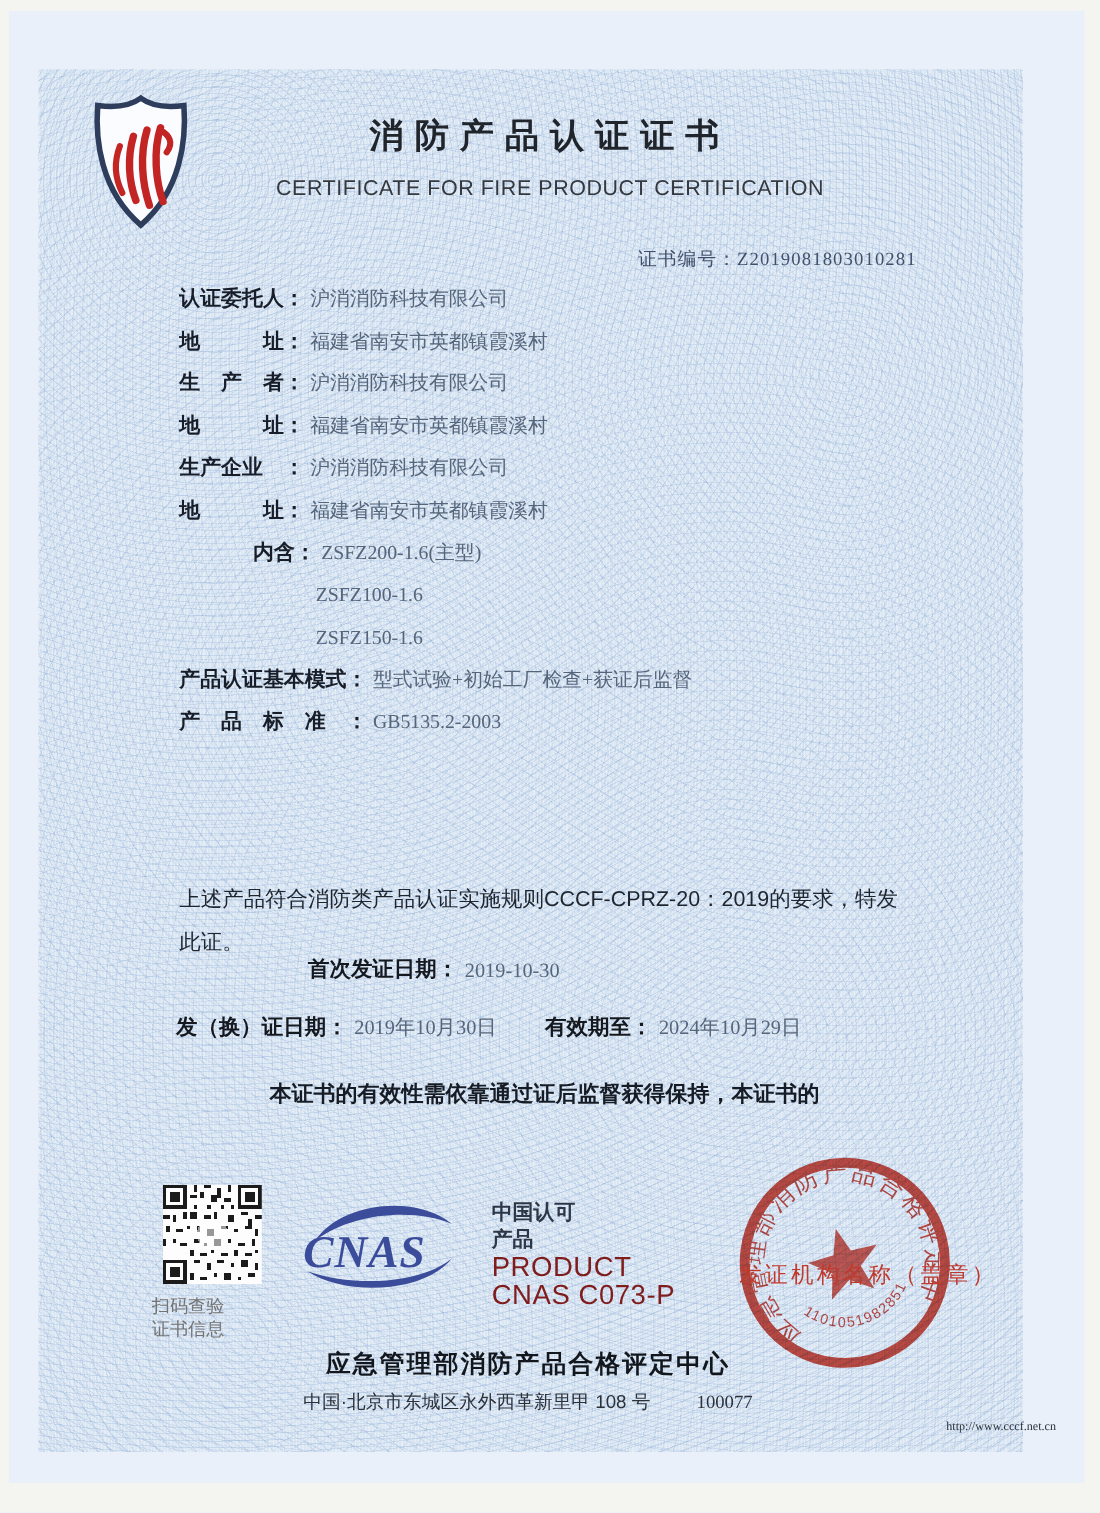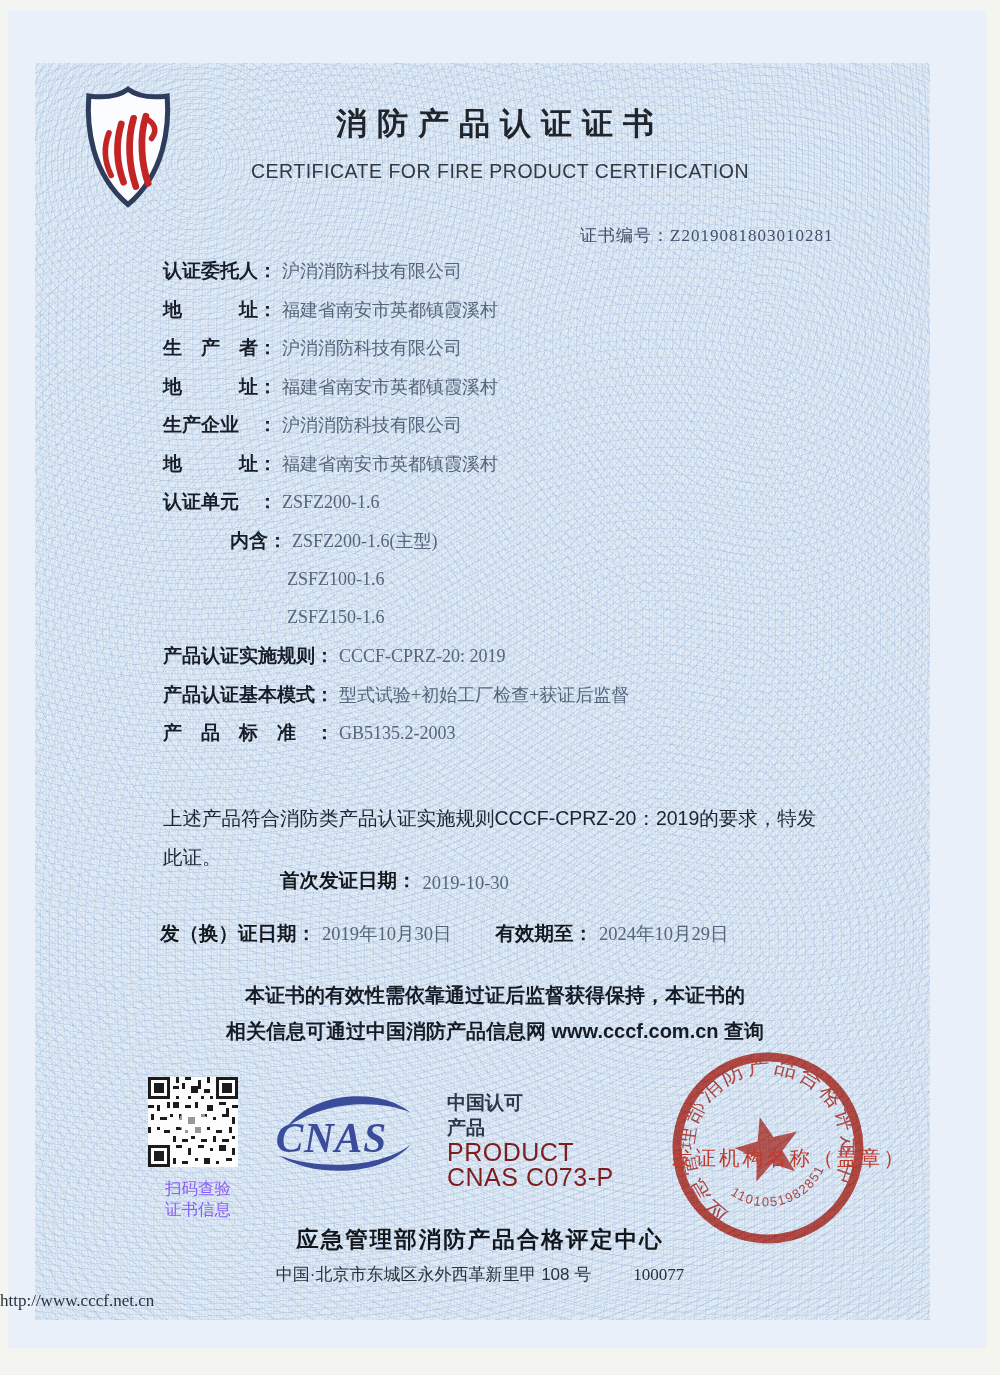--- a/index.html
+++ b/index.html
@@ -54,41 +54,41 @@
   .d-label{font-weight:bold;font-size:19.5px;color:#14181f;white-space:pre;}
   .d-value{font-size:18.5px;color:#55657a;margin-left:6px;white-space:pre;
            font-family:"Liberation Serif", serif;}
   .d-gap{width:44px;}
   .notice{
     left:0;top:977px;width:990px;text-align:center;
     font-weight:bold;font-size:20px;color:#161c25;line-height:36px;
   }
   .qr{left:148px;top:1076px;width:90px;height:92px;}
   .qr-caption{
-    left:138px;top:1178px;width:120px;text-align:center;
-    font-size:16.5px;color:#8b5cf6;line-height:21px;
+    left:138px;top:1178px;width:120px;text-align:left;
+    font-size:16.5px;color:#737373;line-height:21px;
   }
   .cnas{left:270px;top:1083px;width:150px;height:104px;}
   .accr{left:447px;top:1090px;line-height:25px;}
   .accr-zh{font-size:19px;font-weight:bold;color:#2c3747;}
   .accr-en{font-size:25px;color:#7f1d1d;letter-spacing:.5px;}
   .stamp{left:668px;top:1048px;width:200px;height:200px;
          transform:rotate(-15deg);opacity:.88;mix-blend-mode:multiply;}
   .stamp-overlay{
     left:672px;top:1144px;font-size:20.5px;color:#bf3a2d;letter-spacing:3px;
     font-family:"Liberation Serif", serif;white-space:pre;
   }
   .org-line{left:0;top:1224px;width:960px;text-align:center;
             font-size:22.5px;font-weight:bold;color:#12161d;letter-spacing:2px;}
   .addr-line{left:0;top:1263px;width:960px;text-align:center;
              font-size:17px;color:#2a313b;}
   .addr-post{display:inline-block;margin-left:42px;
              font-family:"Liberation Serif", serif;}
-  .url-line{left:0;top:1291px;width:960px;text-align:left;
-            font-size:17px;color:#2a313b;font-family:"Liberation Serif", serif;}
+  .url-line{left:0;top:1291px;width:960px;text-align:right;
+            font-size:11px;color:#2a313b;font-family:"Liberation Serif", serif;}
   .shield{left:72px;top:82px;width:112px;height:132px;}
 </style>
 </head>
 <body>
 
 <div class="page">
   <div class="paper"></div>
   <div class="pattern abs"></div>
 
   <svg class="abs shield" viewBox="0 0 100 115">
@@ -125,37 +125,29 @@
       <span class="f-value">福建省南安市英都镇霞溪村</span>
     </div>
     <div class="f-row">
       <span class="f-label">生产企业　：</span>
       <span class="f-value">沪消消防科技有限公司</span>
     </div>
     <div class="f-row">
       <span class="f-label">地　　　址：</span>
       <span class="f-value">福建省南安市英都镇霞溪村</span>
     </div>
-    <div class="f-row">
-      <span class="f-label">认证单元　：</span>
-      <span class="f-value">ZSFZ200-1.6</span>
-    </div>
     <div class="f-row row-inner">
       <span class="f-label">内含：</span>
       <span class="f-value">ZSFZ200-1.6(主型)</span>
     </div>
     <div class="f-row row-cont">
       <span class="f-value">ZSFZ100-1.6</span>
     </div>
     <div class="f-row row-cont">
       <span class="f-value">ZSFZ150-1.6</span>
-    </div>
-    <div class="f-row">
-      <span class="f-label">产品认证实施规则：</span>
-      <span class="f-value">CCCF-CPRZ-20: 2019</span>
     </div>
     <div class="f-row">
       <span class="f-label">产品认证基本模式：</span>
       <span class="f-value">型式试验+初始工厂检查+获证后监督</span>
     </div>
     <div class="f-row">
       <span class="f-label">产　品　标　准　：</span>
       <span class="f-value">GB5135.2-2003</span>
     </div>
   </div>
@@ -172,21 +164,20 @@
   <div class="abs date-issue">
     <span class="d-label">发（换）证日期：</span>
     <span class="d-value">2019年10月30日</span>
     <span class="d-gap"></span>
     <span class="d-label">有效期至：</span>
     <span class="d-value">2024年10月29日</span>
   </div>
 
   <div class="abs notice">
     <div>本证书的有效性需依靠通过证后监督获得保持，本证书的</div>
-    <div>相关信息可通过中国消防产品信息网 www.cccf.com.cn 查询</div>
   </div>
 
   <svg class="abs qr" viewBox="0 0 29 29" shape-rendering="crispEdges">
     <rect x="0" y="0" width="29" height="29" fill="#fdfdfd"></rect>
     <g fill="#1b1b1b">
       <rect x="0" y="0" width="7" height="7"></rect>
         <rect x="22" y="0" width="7" height="7"></rect>
         <rect x="0" y="22" width="7" height="7"></rect>
       <rect x="1" y="1" width="5" height="5" fill="#fdfdfd"></rect>
         <rect x="23" y="1" width="5" height="5" fill="#fdfdfd"></rect>

